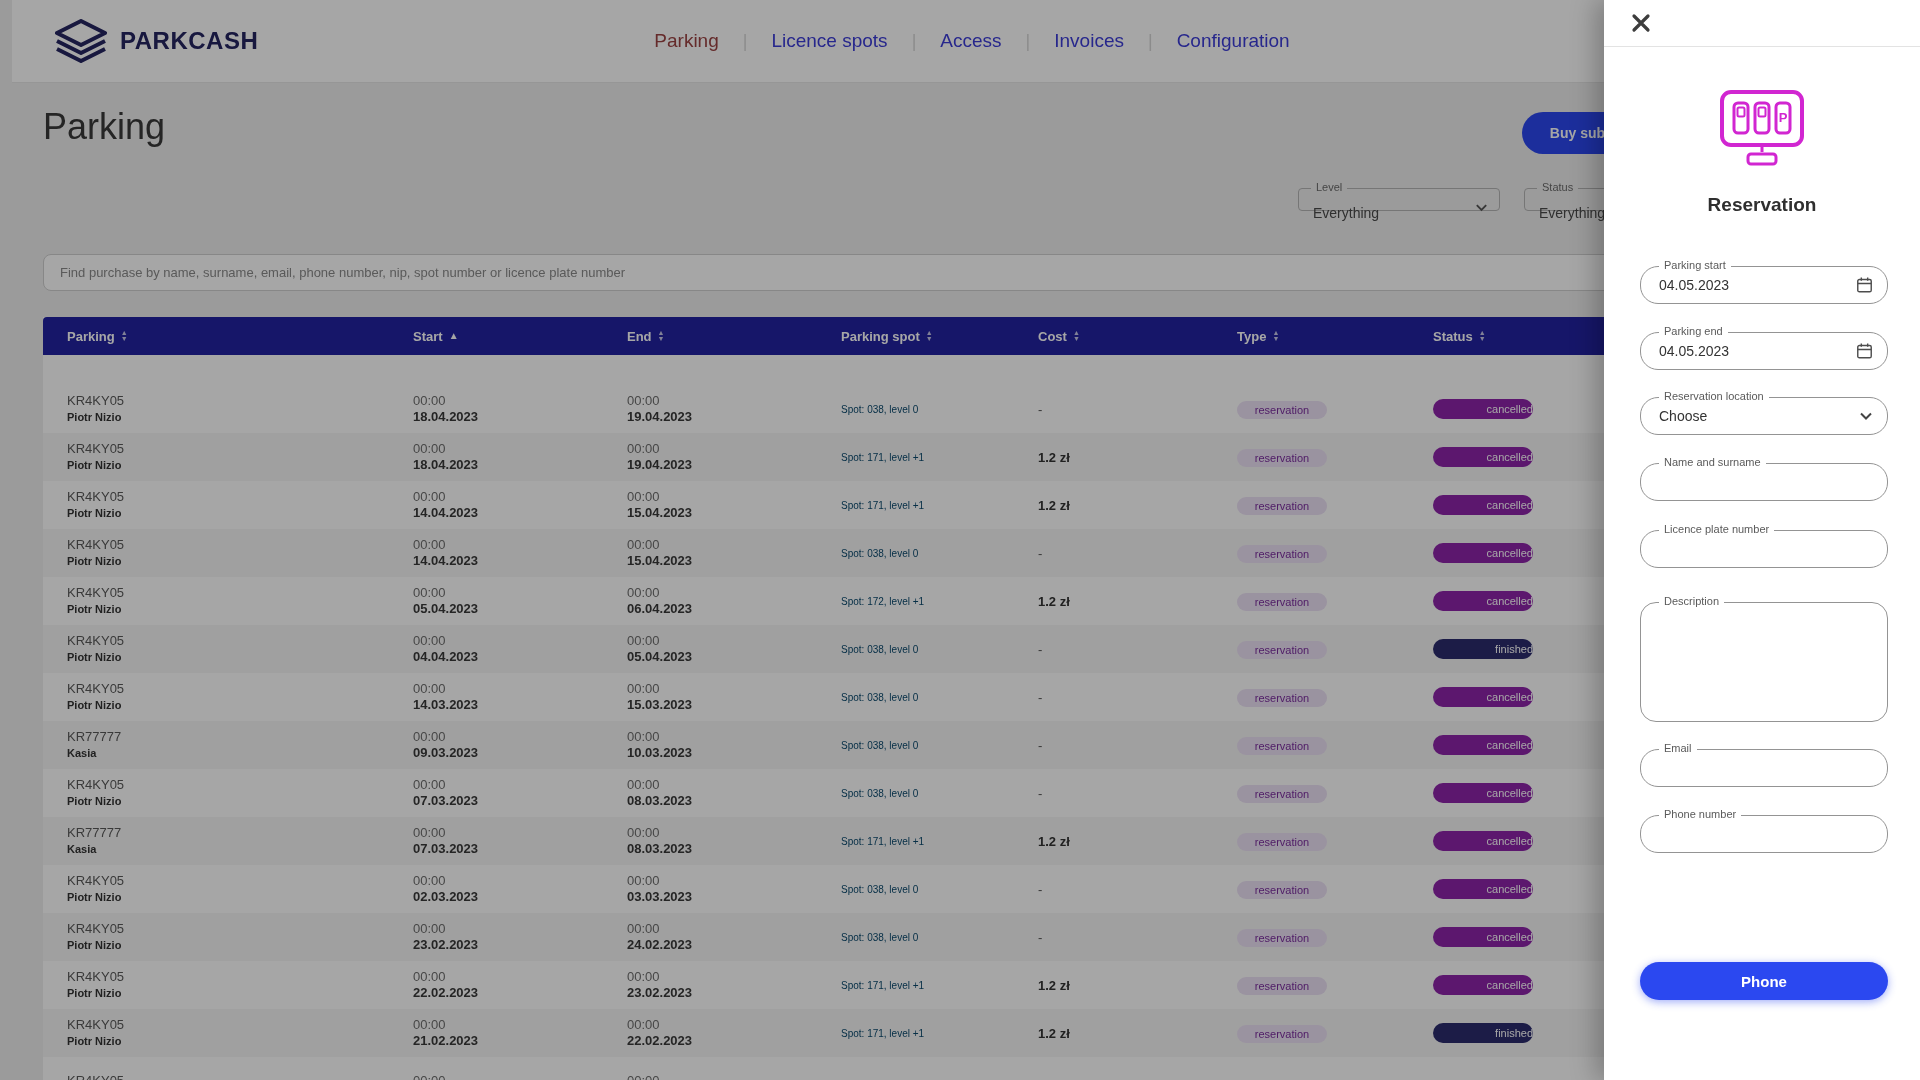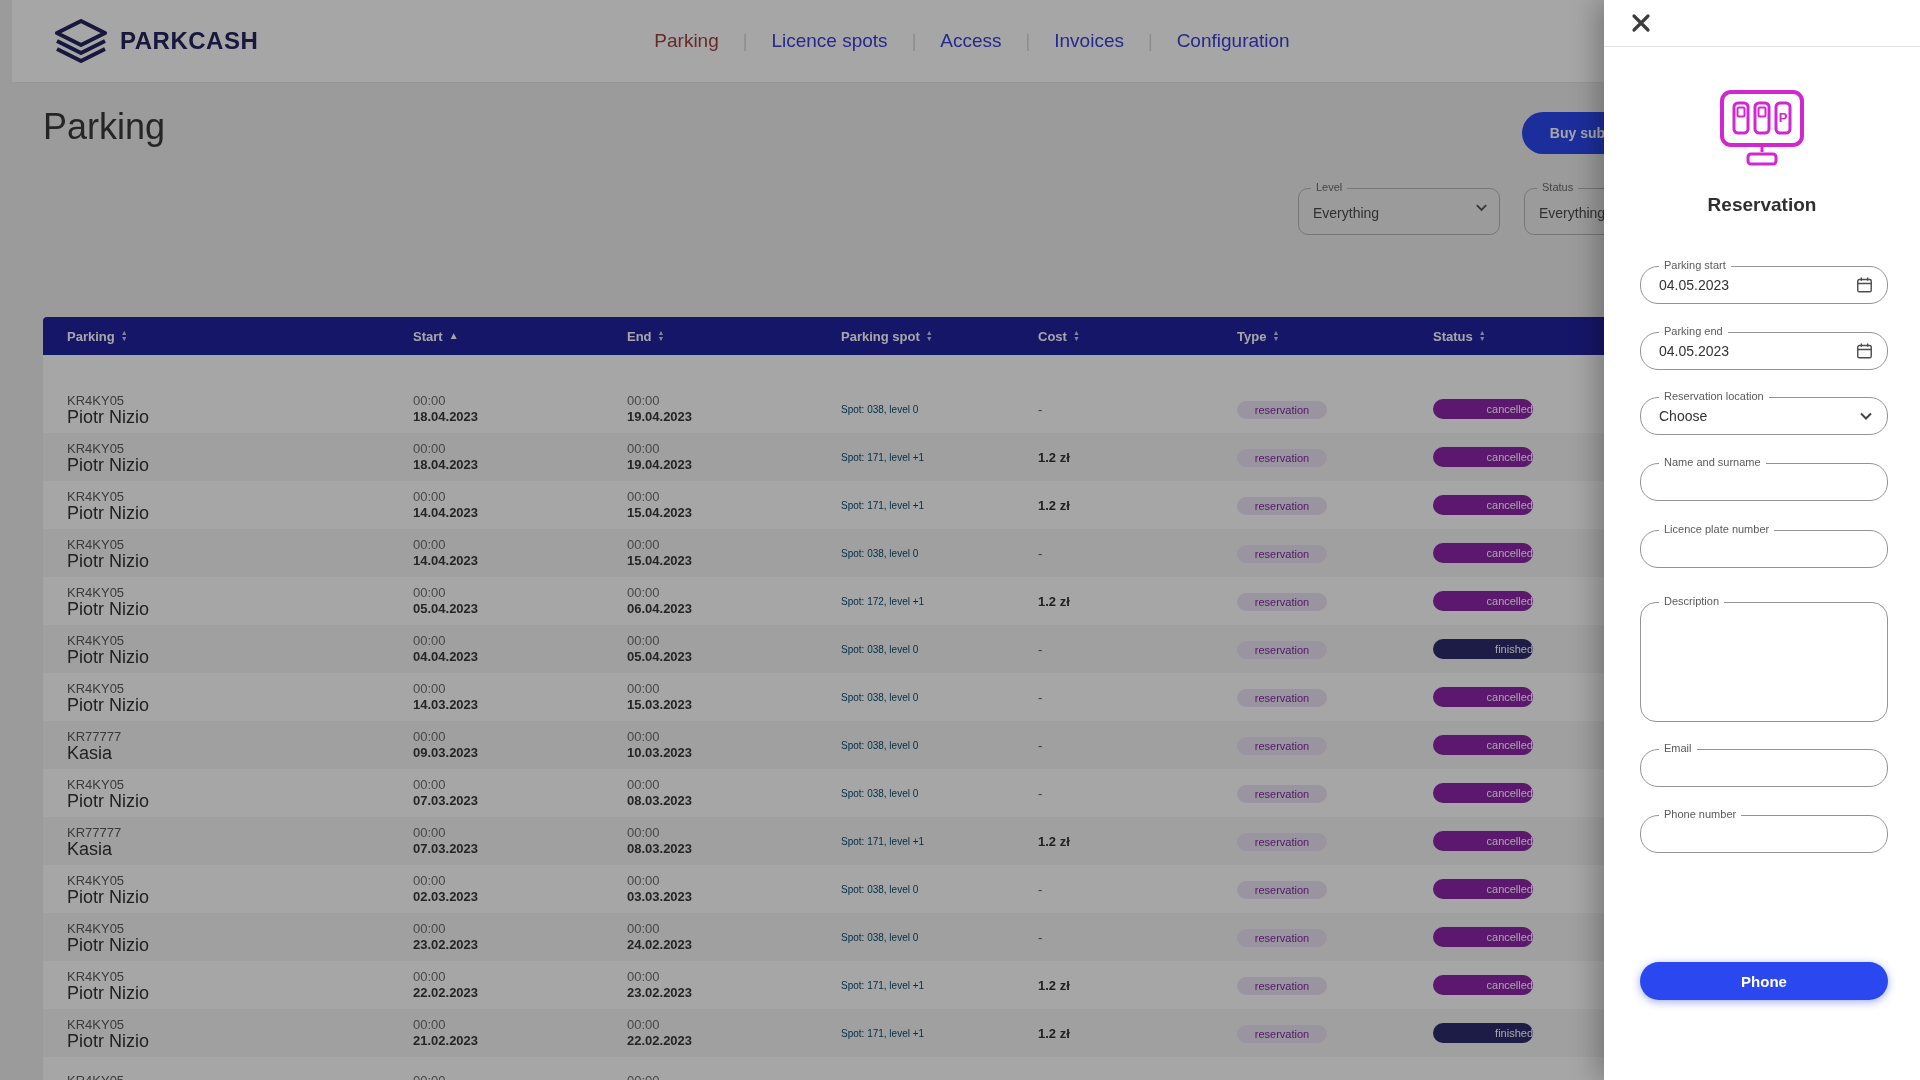--- a/index.html
+++ b/index.html
@@ -18,22 +18,22 @@
   .nav-link.active { color:var(--nav-active); }
   .nav-sep { color:#d6d6d6; font-size:18px; }
 
   
   .page-title { position:absolute; left:43px; top:106px; font-size:36px; font-weight:500; color:#3a3a3a; }
   .buy-btn { position:absolute; left:1522px; top:112px; width:170px; height:42px; border:none;
              border-radius:21px; background:var(--accent); color:#fff; font-size:14px; font-weight:700;
              font-family:inherit; cursor:pointer; white-space:nowrap; }
 
   
-  .filter { position:absolute; top:188px; width:202px; height:47px; border:1px solid #b5b5b5;
-            border-radius:10px; cursor:pointer; }
+  .filter { position:absolute; top:188px; width:202px; height:23px; border:1px solid #b5b5b5;
+            border-radius:4px; cursor:pointer; }
   .filter.level { left:1298px; }
   .filter.status { left:1524px; }
   .filter .sel-label { position:absolute; top:-8px; left:12px; font-size:11px; color:#6a6a6a;
                        background:#efefef; padding:0 5px; }
   .filter .sel-value { position:absolute; left:14px; top:16px; font-size:14px; color:#4a4a4a; white-space:nowrap; }
   .filter .chev { position:absolute; right:10px; top:11px; }
 
   
   .search { position:absolute; left:43px; top:254px; width:1834px; height:37px; border:1px solid #cfcfcf;
             border-radius:8px; background:#fff; font-size:13px; color:#444; padding:0 16px;
@@ -47,21 +47,21 @@
            padding-left:24px; border-radius:4px 4px 0 0; }
   .th { display:flex; align-items:center; gap:6px; font-size:13px; font-weight:700; cursor:pointer; }
   .sort-stack { display:flex; flex-direction:column; line-height:6px; }
   .sort-stack i { font-style:normal; font-size:7px; color:rgba(255,255,255,0.75); }
   .sort-stack.active-asc i.up { font-size:10px; color:#fff; }
   .tbody { padding-top:30px; background:#fff; }
   .tr { display:grid; grid-template-columns:346px 214px 214px 197px 199px 196px 1fr; height:48px;
         align-items:center; padding-left:24px; cursor:pointer; }
   .tr:nth-child(even) { background:#f6f6f6; }
   .td .plate { font-size:13px; color:#5a5a5a; line-height:16px; }
-  .td .pname { font-size:18px; color:#333; font-weight:400; line-height:16px; }
+  .td .pname { font-size:11px; color:#333; font-weight:700; line-height:16px; }
   .td .time { font-size:13px; color:#6e6e6e; line-height:16px; }
   .td .date { font-size:13px; color:#3a3a3a; font-weight:600; line-height:16px; }
   .td.c-spot { font-size:10px; color:#0c4a6e; }
   .td.c-cost { font-size:13px; color:#555; }
   .td.c-cost.bold { font-weight:700; color:#333; }
   .badge-type { display:inline-block; width:90px; text-align:center; padding:3px 0; border-radius:9px;
                 background:var(--type-badge-bg); color:var(--type-badge-text); font-size:11px; }
   .badge-status { display:inline-block; width:100px; text-align:right; padding:4px 0; border-radius:10px;
                   color:#fff; font-size:11px; }
   .badge-status.st-cancelled { background:var(--badge-cancelled); }
@@ -133,20 +133,21 @@
   <div class="filter status">
     <span class="sel-label">Status</span>
     <span class="sel-value">Everything</span>
     <span class="chev">
       <svg width="15" height="15" viewBox="0 0 16 16" fill="none" stroke="#555" stroke-width="2">
           <path d="M3 5.5 l5 5 5-5"></path>
         </svg>
     </span>
   </div>
 
+  <input class="search" placeholder="Find purchase by name, surname, email, phone number, nip, spot number or licence plate number" style="">
 
   <section class="table">
     <div class="thead" id="thead">
         <div class="th">
     <span class="th-label">Parking</span>
     <span class="sort-stack">
             <i class="up">▲</i>
             <i class="down">▼</i>
           </span>
   </div>

